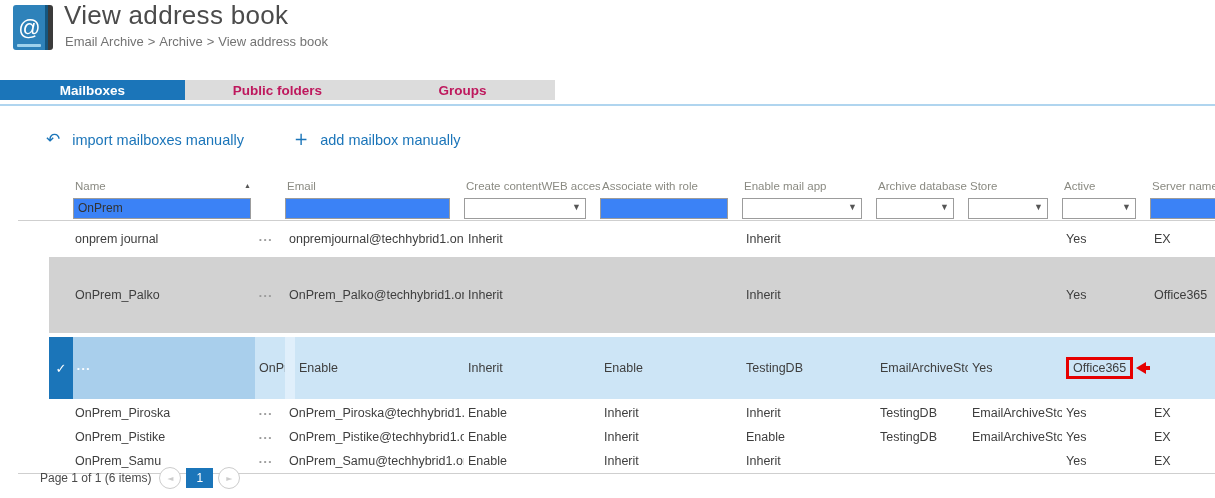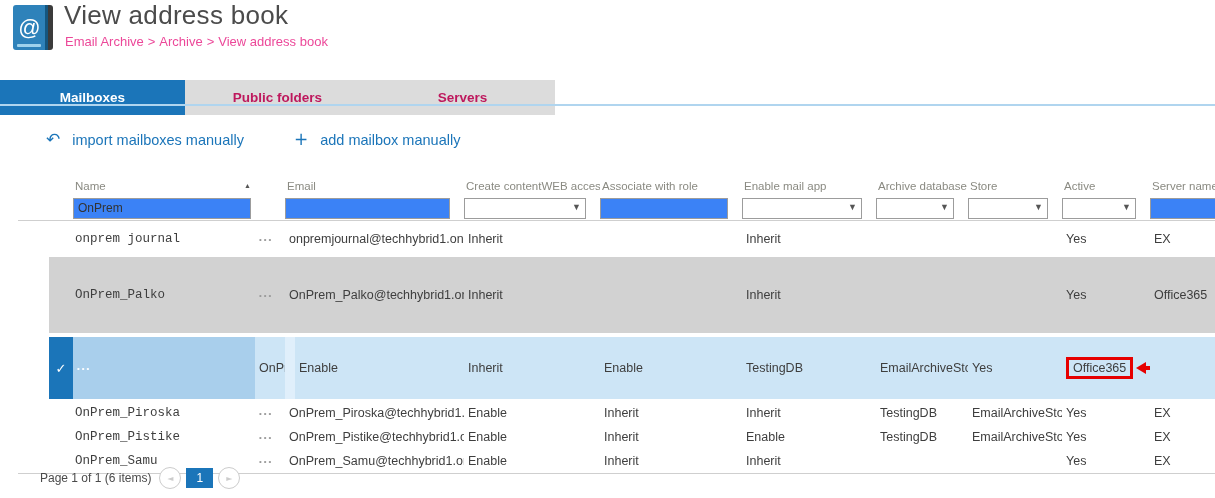--- a/index.html
+++ b/index.html
@@ -7,26 +7,26 @@
   body { font-family:"Liberation Sans","DejaVu Sans",sans-serif; color:#3e3e3e; }
   .page { position:relative; width:1215px; height:498px; background:#fff; overflow:hidden; }
 
   
   .app-icon { position:absolute; left:13px; top:5px; width:40px; height:45px;
     background:linear-gradient(to right,#2e82ba 0 80%,#15567f 80% 88%,#3b3b3b 88% 100%);
     border-radius:3px; display:flex; align-items:center; justify-content:center; }
   .app-icon .at { color:#fff; font-size:22px; margin-right:7px; }
   .app-icon .pages { position:absolute; left:4px; right:12px; bottom:3px; height:3px; background:#9fd2ec; border-radius:1px; }
   .page-title { position:absolute; left:64px; top:0px; font-size:26px; font-weight:300; color:#4b4b4b; letter-spacing:.3px; }
-  .breadcrumb { position:absolute; left:65px; top:34px; font-size:13px; color:#ec4899; }
+  .breadcrumb { position:absolute; left:65px; top:34px; font-size:13px; color:#737373; }
   .breadcrumb .sep { padding:0 4px; }
   .breadcrumb span.link { cursor:pointer; }
 
   
-  .tabbar { position:absolute; left:0; top:80px; height:35px; display:flex; }
+  .tabbar { position:absolute; left:0; top:80px; height:20px; display:flex; }
   .tab { width:185px; display:flex; align-items:center; justify-content:center;
     font-size:13.5px; font-weight:700; color:#be185d; background:#dcdcdc; cursor:pointer; }
   .tab.active { background:#1b75b9; color:#fff; }
   .tab-underline { position:absolute; left:0; top:104px; width:1215px; height:2px; background:#b0d5ef; }
 
   
   .actions { position:absolute; left:46px; top:131px; display:flex; gap:50px; }
   .action { display:flex; align-items:center; gap:12px; color:#1b75b9; font-size:14.5px; cursor:pointer; }
   .action .ico { font-size:17px; line-height:1; font-family:"DejaVu Sans",sans-serif; }
 
@@ -46,21 +46,21 @@
   .f-select { position:relative; width:calc(100% - 14px); height:21px; border:1px solid #9c9c9c; background:#fff; cursor:pointer; }
   .f-select .arr { position:absolute; right:4px; top:3px; font-size:9px; color:#555; }
 
   .rows { border-top:1px solid #cfcfcf; border-bottom:1px solid #cfcfcf; }
   .row { height:24px; background:#fff; cursor:pointer; }
   .row.h36 { height:36px; }
   .row.gray { height:76px; background:#d2d2d2; }
   .row.selected { height:62px; background:#cde5f6; margin-top:4px; margin-bottom:2px; }
   .cell { display:flex; align-items:center; height:100%; padding-left:4px; white-space:nowrap; overflow:hidden; }
   .cell-check { padding-left:0; justify-content:center; }
-  .cell-name { padding-left:2px;font-family:Liberation Mono, monospace; }
+  .cell-name { padding-left:2px; }
   .cell-dots { font-size:8px; letter-spacing:2px; color:#999; }
   .row.selected .cell-check { background:#1b75b9; color:#fff; font-size:13px; }
   .row.selected .cell-dots { background:#a9cfec; color:#fff; }
   .row.selected .cell-cw { box-shadow:inset 10px 0 0 #e0effb; padding-left:14px; }
   .cell-server { position:relative; }
   .red-box { display:inline-block; border:3px solid #e60000; padding:1px 4px; }
   .red-arrow { display:inline-flex; align-items:center; margin-left:3px; }
   .red-arrow .head { width:0; height:0; border-top:6px solid transparent; border-bottom:6px solid transparent; border-right:10px solid #e60000; }
   .red-arrow .shaft { width:13px; height:4px; background:#e60000; }
 
@@ -82,21 +82,21 @@
     <span class="pages"></span>
   </div>
   <div class="page-title">View address book</div>
   <div class="breadcrumb">
     <span class="link">Email Archive</span><span class="sep">&gt;</span><span class="link">Archive</span><span class="sep">&gt;</span><span class="link">View address book</span>
   </div>
 
   <div class="tabbar">
     <div class="tab active">Mailboxes</div>
     <div class="tab">Public folders</div>
-    <div class="tab">Servers</div>
+    <div class="tab">Groups</div>
   </div>
   <div class="tab-underline"></div>
 
   <div class="actions">
     <div class="action">
       <span class="ico">↶</span>
       <span>import mailboxes manually</span>
     </div>
     <div class="action">
       <span class="ico">+</span>

